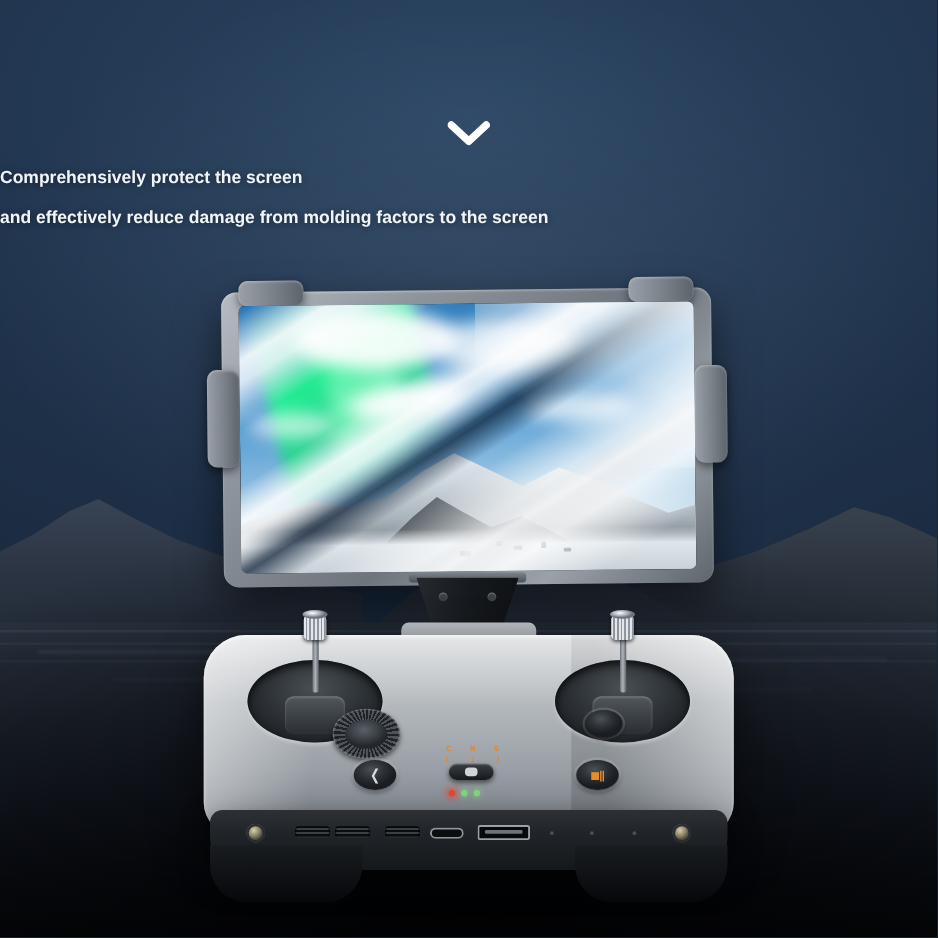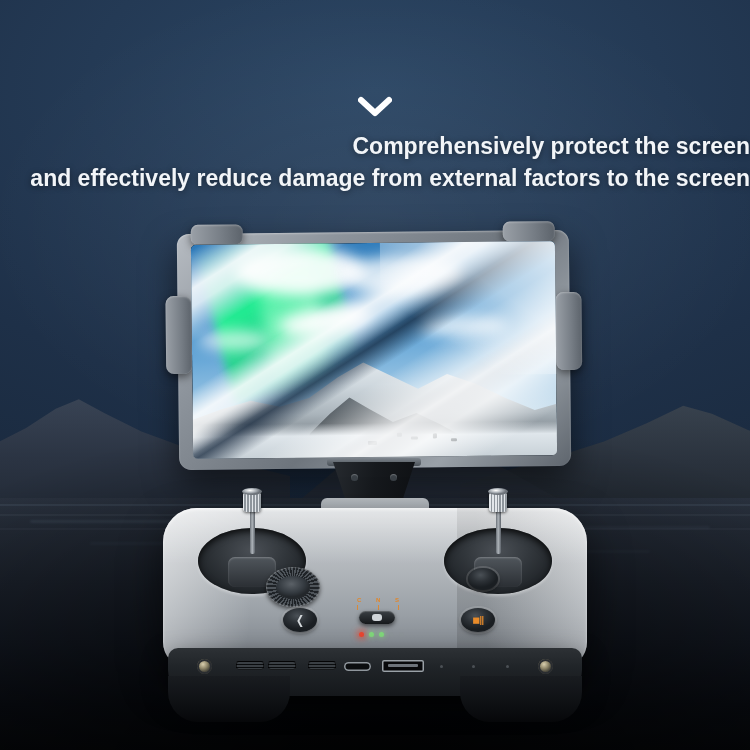--- a/index.html
+++ b/index.html
@@ -49,22 +49,22 @@
 
   
   .title{
     position:absolute;left:0;right:0;top:37px;text-align:center;
     color:#ffffff;font-size:36px;font-weight:bold;letter-spacing:.2px;
     text-shadow:0 2px 10px rgba(0,0,0,.45);
   }
   .chevron-wrap{position:absolute;left:0;right:0;top:96px;text-align:center;}
   .chevron-wrap svg{display:inline-block;}
   .sub{
-    position:absolute;left:0;right:0;text-align:right;color:#f2f5f8;
-    font-size:23px;font-weight:bold;text-shadow:0 1px 6px rgba(0,0,0,.45);
+    position:absolute;left:0;right:0;text-align:left;color:#f2f5f8;
+    font-size:14px;font-weight:bold;text-shadow:0 1px 6px rgba(0,0,0,.45);
   }
   .sub1{top:133px;}
   .sub2{top:165px;}
 
   
   #product{position:absolute;left:0;top:0;width:750px;height:750px;pointer-events:none;}
   #product *{pointer-events:auto;}
 
   
   .tablet-frame{
@@ -322,21 +322,21 @@
   <div class="bg-vignette"></div>
 
 
   <div class="chevron-wrap">
     <svg width="34" height="22" viewBox="0 0 34 22" aria-hidden="true">
       <path d="M3 4 L17 17 L31 4" fill="none" stroke="#ffffff" stroke-width="6" stroke-linecap="round" stroke-linejoin="round"></path>
     </svg>
   </div>
 
   <div class="sub sub1">Comprehensively protect the screen</div>
-  <div class="sub sub2">and effectively reduce damage from external factors to the screen</div>
+  <div class="sub sub2">and effectively reduce damage from molding factors to the screen</div>
 
   <div id="product">
 
     <div class="tablet-frame">
       <div class="clamp clamp-l"></div>
       <div class="clamp clamp-r"></div>
       <div class="clamp clamp-tl"></div>
       <div class="clamp clamp-tr"></div>
 
       <div class="tablet-screen">

